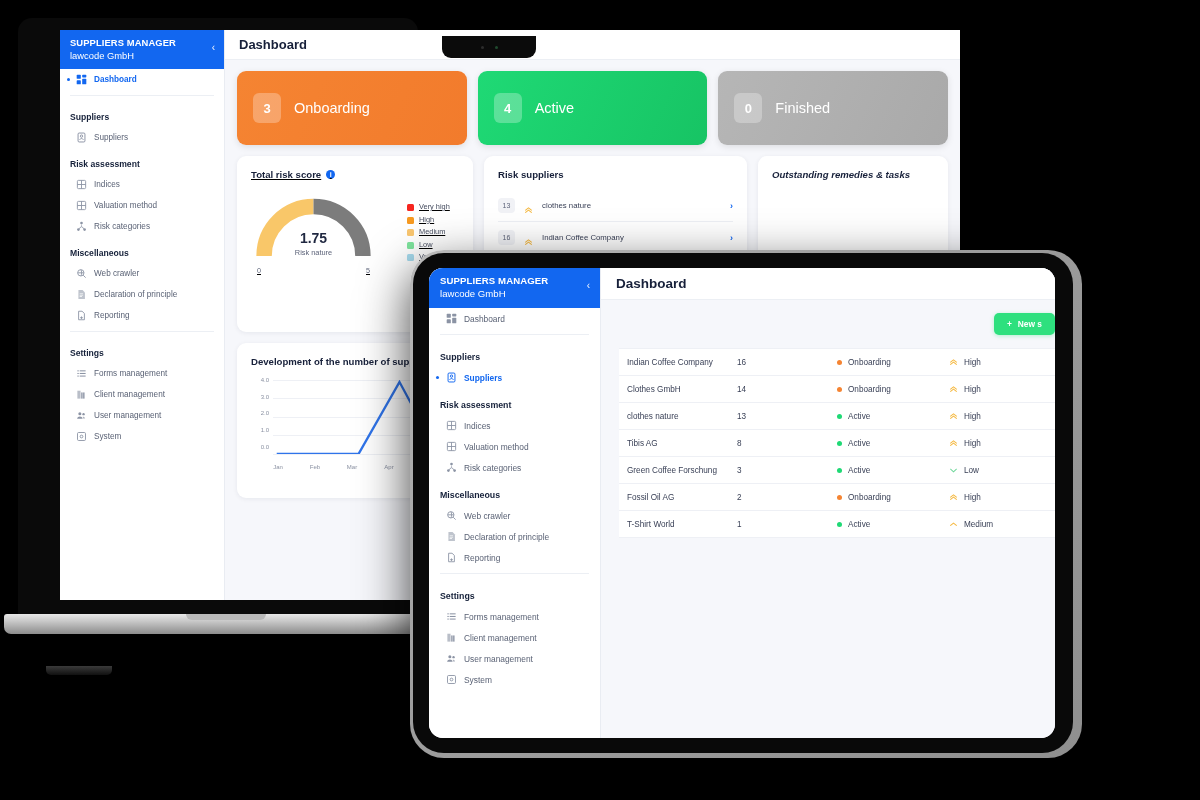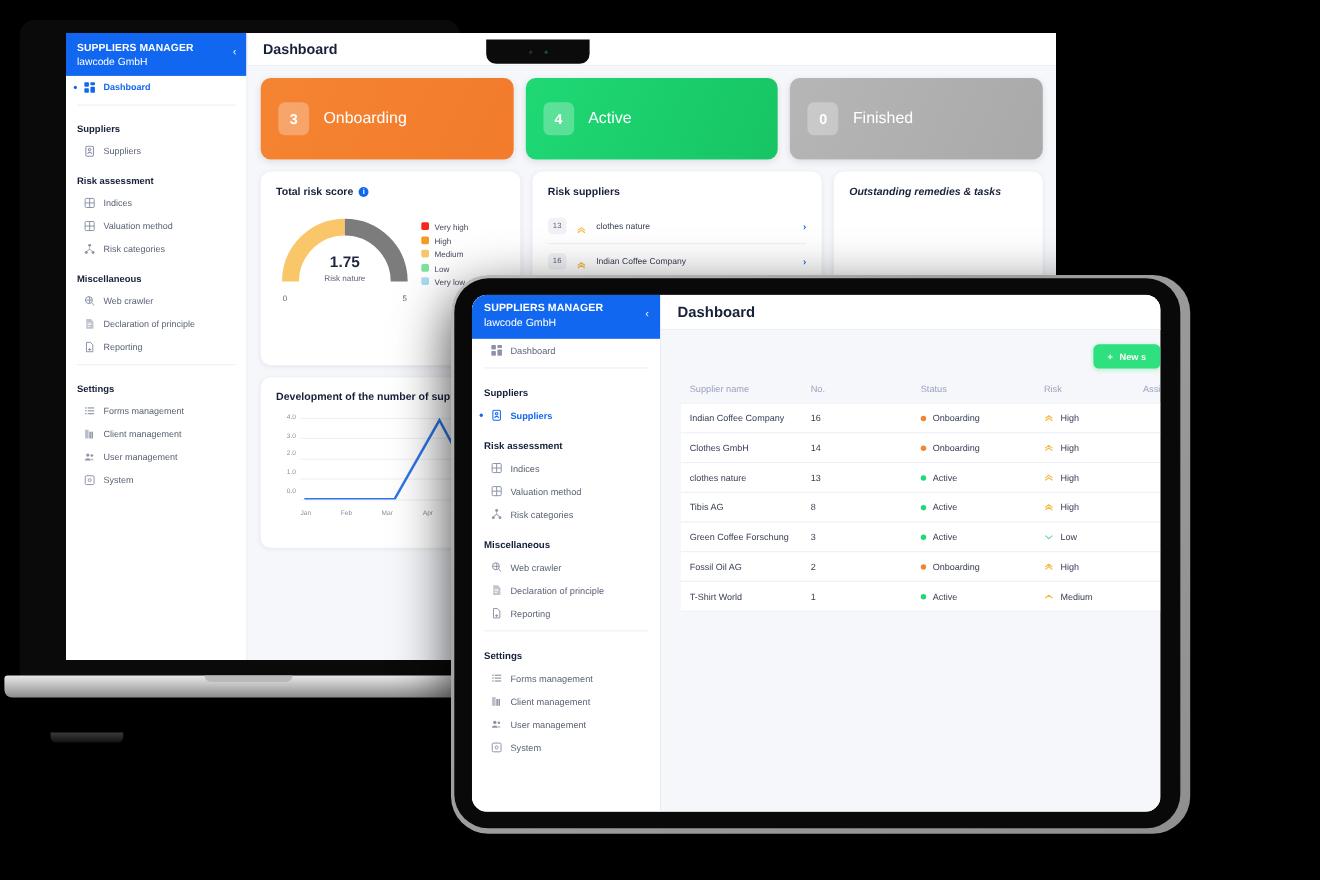--- a/index.html
+++ b/index.html
@@ -131,28 +131,28 @@
   .stat-lbl { font-size:14.5px; font-weight:500; }
 
   .card-row { display:flex; gap:11px; margin-top:11px; }
   .card { background:#fff; border-radius:9px; box-shadow:0 1px 5px rgba(20,30,60,.07); }
   .card-title { font-size:9.6px; font-weight:700; color:#17203a; display:flex; align-items:center; gap:5px; }
   .info-dot {
     width:9px; height:9px; border-radius:50%; background:#1267f0; color:#fff;
     font-size:7px; font-weight:700; display:flex; align-items:center; justify-content:center;
   }
 
-  .gauge-card { flex:0 0 236px; height:176px; padding:13px 14px; }
+  .gauge-card { flex:0 0 236px; height:176px; padding:13px 14px;text-decoration:underline; }
   .gauge-wrap { display:flex; margin-top:10px; }
   .gauge-box { position:relative; width:125px; }
   .gauge-val { position:absolute; left:0; right:0; top:40px; text-align:center; font-size:14px; font-weight:600; color:#1f2740; }
   .gauge-cap { position:absolute; left:0; right:0; top:58px; text-align:center; font-size:7.4px; color:#5c6379; }
   .gauge-scale { display:flex; justify-content:space-between; font-size:7.2px; color:#5c6379; padding:2px 6px 0 6px; }
   .legend { margin-left:7px; padding-top:12px; }
-  .leg-item { display:flex; align-items:flex-start; gap:5px; font-size:7.4px; color:#444b5e; margin-bottom:3.6px; }
+  .leg-item { display:flex; align-items:flex-end; gap:5px; font-size:7.4px; color:#444b5e; margin-bottom:3.6px;margin-left:24px; }
   .leg-sw { width:7px; height:7px; border-radius:1.5px; }
 
   .risk-card { flex:1 1 0; height:176px; padding:13px 14px; overflow:hidden; }
   .rs-row { display:flex; align-items:center; gap:9px; padding:8px 0; border-bottom:1px solid #eef0f5; }
   .rs-num {
     width:17px; height:15px; border-radius:4px; background:#f1f2f6; color:#5c6379;
     font-size:7px; display:flex; align-items:center; justify-content:center;
   }
   .rs-name { font-size:7.8px; color:#3a4157; flex:1 1 auto; }
   .rs-chev { color:#1267f0; font-size:9px; font-weight:700; }
@@ -647,27 +647,20 @@
               <div class="tbl-wrap">
 
                 <div class="btn-row">
                   <div class="btn-new">
                     <span>+</span>
                     <span>New s</span>
                   </div>
                 </div>
 
                 <div class="tbl">
-                  <div class="tbl-head">
-                    <div class="c-name">Supplier name</div>
-                    <div class="c-no">No.</div>
-                    <div class="c-stat">Status</div>
-                    <div class="c-risk">Risk</div>
-                    <div class="c-ass">Assi</div>
-                  </div>
                   <div class="tbl-body">
 
                     <div class="tbl-row">
                       <div class="c-name">Indian Coffee Company</div>
                       <div class="c-no">16</div>
                       <div class="c-stat">
                         <span class="dot" style="background:#f58432"></span>
                         <span>Onboarding</span>
                       </div>
                       <div class="c-risk">

